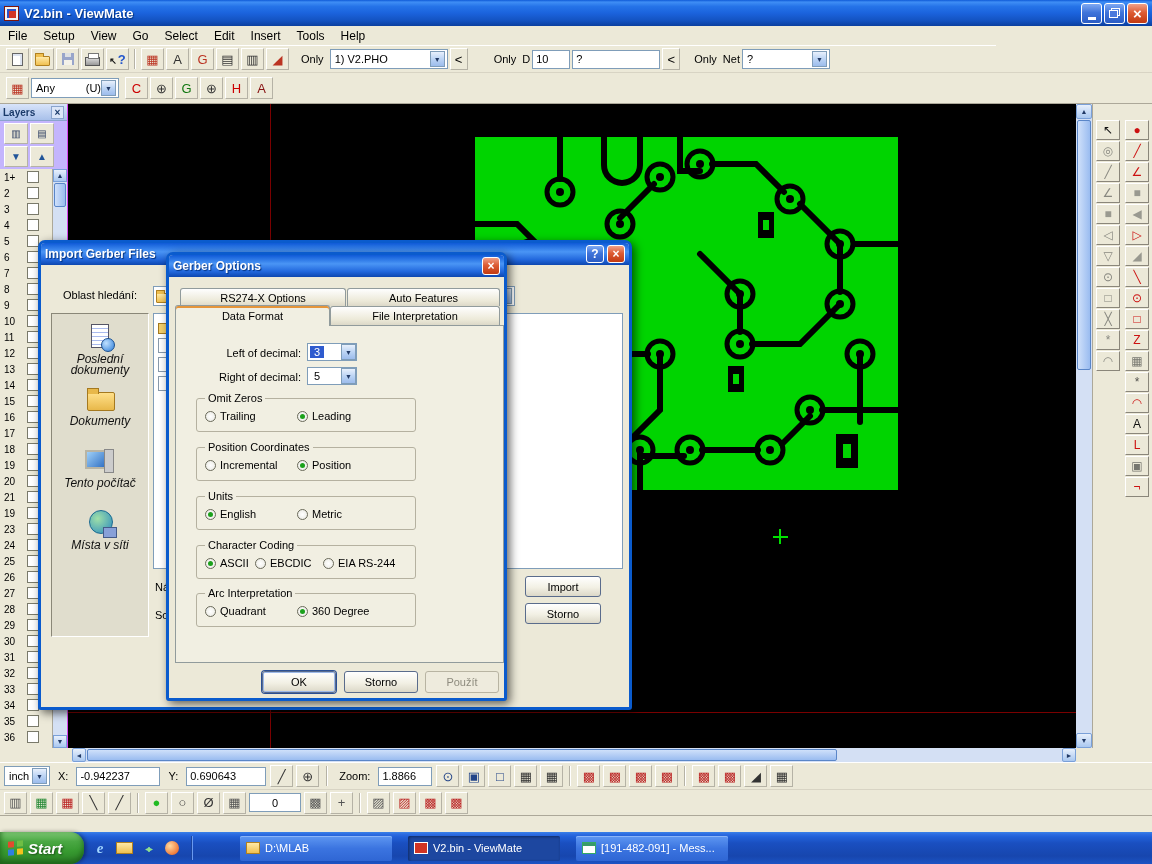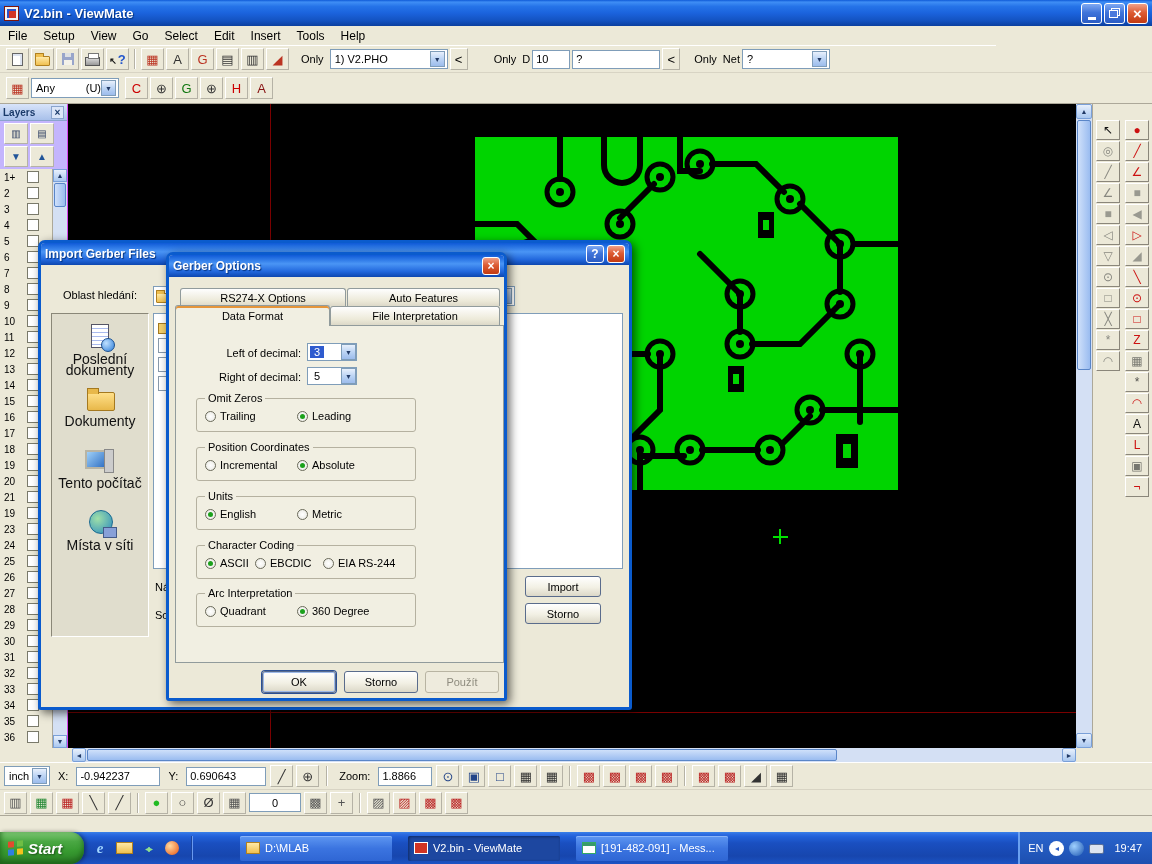--- a/index.html
+++ b/index.html
@@ -104,21 +104,21 @@
   .dlg-title-text{flex:1;color:#fff;font-weight:bold;font-size:12px;text-shadow:1px 1px 1px #00307d;}
   .dbtn{width:18px;height:18px;margin-left:3px;border:1px solid #fff;border-radius:3px;color:#fff;font-weight:bold;font-size:12px;
     display:flex;align-items:center;justify-content:center;background:linear-gradient(180deg,#7fa9f2,#3f74da 45%,#2a5cc4);}
   .dbtn.close{background:linear-gradient(180deg,#f0a088,#dd5c34 45%,#c23a12);}
   .dlg-body{position:relative;height:calc(100% - 22px);font-size:11px;}
 
   
   .places{position:absolute;left:10px;top:48px;width:98px;height:324px;background:#e0ddcd;
     border:1px solid;border-color:#8a8778 #fff #fff #8a8778;padding-top:8px;}
   .place{height:62px;text-align:center;color:#111;}
-  .place-lb{display:block;font-size:14px;line-height:11px;padding:0 2px;}
+  .place-lb{display:block;font-size:12px;line-height:11px;padding:0 2px;font-style:italic;}
   .pli{width:34px;height:30px;position:relative;margin:0 auto 2px;}
   .pli0::before{content:"";position:absolute;left:8px;top:2px;width:16px;height:22px;border:1px solid #556;
     background:repeating-linear-gradient(#fff 0 3px,#aabbee 3px 4px);}
   .pli0::after{content:"";position:absolute;right:2px;bottom:0;width:12px;height:12px;border-radius:50%;
     background:radial-gradient(circle at 35% 35%,#bfe0ff,#2d7dd8);border:1px solid #1a4f90;}
   .pli1::before{content:"";position:absolute;left:4px;top:3px;width:25px;height:17px;border:2px solid #b8b4a4;
     background:linear-gradient(135deg,#9fd0f8,#2a6ac0);}
   .pli1::after{content:"";position:absolute;left:12px;bottom:2px;width:10px;height:5px;background:#999;box-shadow:0 2px 0 #777;}
   .pli2::before{content:"";position:absolute;left:4px;top:8px;width:26px;height:17px;border:1px solid #a5791f;border-radius:2px;
     background:linear-gradient(#ff e08a,#e8b84a);background:linear-gradient(#ffe08a,#e8b84a);}
@@ -663,21 +663,21 @@
               </span>
             </div>
             <div class="gbox" style="top:170px;">
               <span class="gbox-label">Position Coordinates</span>
               <span class="radio-item" style="left:8px;">
                 <span class="radio"></span>
                 <span class="radio-lb">Incremental</span>
               </span>
               <span class="radio-item" style="left:100px;">
                 <span class="radio sel"></span>
-                <span class="radio-lb">Absolute</span>
+                <span class="radio-lb">Position</span>
               </span>
             </div>
             <div class="gbox" style="top:219px;">
               <span class="gbox-label">Units</span>
               <span class="radio-item" style="left:8px;">
                 <span class="radio sel"></span>
                 <span class="radio-lb">English</span>
               </span>
               <span class="radio-item" style="left:100px;">
                 <span class="radio"></span>
@@ -810,24 +810,15 @@
         </div>
         <div class="taskbtn active">
           <span class="tki tki-viewmate"></span>
           <span>V2.bin - ViewMate</span>
         </div>
         <div class="taskbtn">
           <span class="tki tki-message"></span>
           <span>[191-482-091] - Mess...</span>
         </div>
       </div>
-    <div class="tray">
-      <span class="lang">EN</span>
-      <span id="tray-icons" style="display:flex;align-items:center;gap:5px;">
-          <span class="trayicon tri0">◂</span>
-          <span class="trayicon tri1"></span>
-          <span class="trayicon tri2"></span>
-        </span>
-      <span class="clock">19:47</span>
-    </div>
   </div>
 
 </div>
 
 </body></html>

